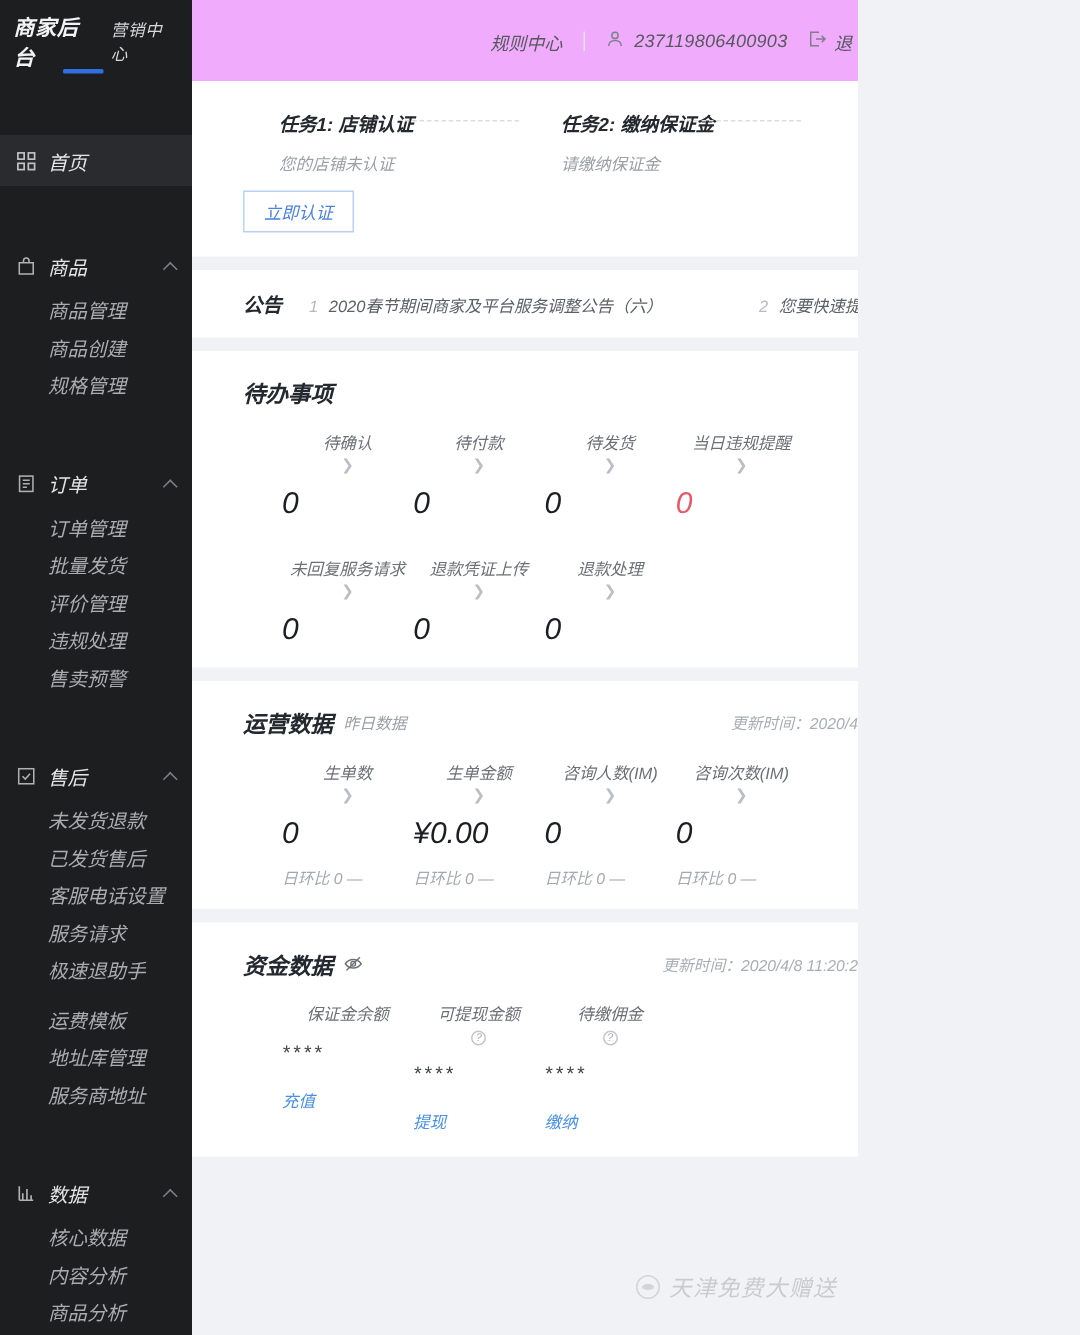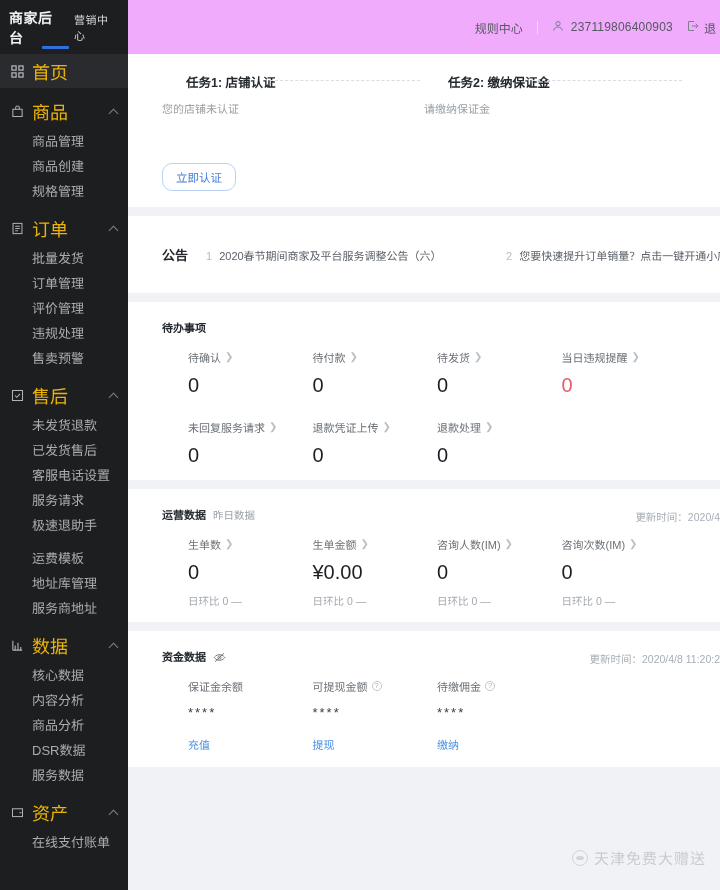--- a/index.html
+++ b/index.html
@@ -2,21 +2,21 @@
 <html lang="zh-CN"><head>
 <meta charset="utf-8">
 <style>
   * { box-sizing: border-box; margin: 0; padding: 0; }
   html, body {
     width: 720px; height: 890px;
     font-family: "Liberation Sans", "DejaVu Sans", sans-serif;
     background: #f0f2f5;
     overflow: hidden;
   }
-  #app { display: flex; width: 720px; height: 890px; position: relative; }
+  #app { display: flex; width: 572px; height: 890px; position: relative; font-style: italic; }
 
   
   .sidebar {
     width: 128px; flex: 0 0 128px; height: 890px;
     background: #1d1e20; color: #c9cbcd;
     overflow: hidden; position: relative;
   }
   .brand {
     height: 54px; display: flex; align-items: center;
     padding: 0 9px; gap: 8px; position: relative;
@@ -24,22 +24,22 @@
   .brand-title { font-size: 14px; font-weight: 700; color: #f2f3f5; letter-spacing: .5px; }
   .brand-sub { font-size: 11px; color: #d6d8da; letter-spacing: .5px; }
   .brand-underline {
     position: absolute; left: 42px; bottom: 5px;
     width: 27px; height: 3px; background: #2f6fe4; border-radius: 1px;
   }
   .nav { padding-bottom: 20px; }
   .nav-group { margin-bottom: 2px; }
   .nav-top {
     display: flex; align-items: center; gap: 8px;
-    height: 34px; padding: 0 10px; font-size: 18px; color: #eab308;
-    position: relative; cursor: pointer;
+    height: 34px; padding: 0 10px; font-size: 13px; color: #e5e5e5;
+    position: relative; cursor: pointer; margin-top: 36px;
   }
   .nav-top.home { background: #2a2b2e; margin-bottom: 6px; }
   .nav-top .ico {
     width: 14px; height: 14px; flex: 0 0 14px;
     display: flex; align-items: center; justify-content: center;
     opacity: .85;
   }
   .nav-top .ico svg { width: 13px; height: 13px; display: block; }
   .caret {
     position: absolute; right: 11px; top: 50%;
@@ -75,53 +75,53 @@
   .card { background: #fff; margin: 0 0 9px 0; }
 
   
   .task-banner { display: flex; padding: 18px 34px 16px 34px; background: #fff; }
   .task { flex: 1; position: relative; padding-right: 12px; }
   .task-title { font-size: 12.5px; font-weight: 700; color: #24292f; margin-bottom: 9px; display: inline-block; margin-left: 24px; }
   .task-line {
     position: absolute; left: 108px; right: 4px; top: 8px; height: 1px;
     border-top: 1px dashed #d9dde2;
   }
-  .task-desc { font-size: 11px; color: #9aa0a6; margin-bottom: 11px; }
+  .task-desc { font-size: 11px; color: #9aa0a6; margin-bottom: 11px; margin-left: 24px; }
   .btn-outline {
     display: inline-block; padding: 5px 13px; font-size: 11.5px;
     color: #4a82d8; border: 1px solid #b9d2f2; background: #fff;
-    border-radius: 10px; cursor: pointer; margin-top: 36px;
-  }
-
-  
-  .notice { display: flex; align-items: center; padding: 29px 34px; gap: 18px; text-align: right; }
+    border-radius: 0; cursor: pointer;
+  }
+
+  
+  .notice { display: flex; align-items: center; padding: 13px 34px; gap: 18px; text-align: right; }
   .notice-label { font-size: 13px; font-weight: 700; color: #24292f; flex: 0 0 auto; }
   .notice-items { display: flex; flex: 1; gap: 0; }
   .notice-item { display: flex; align-items: baseline; gap: 7px; cursor: pointer; white-space: nowrap; overflow: hidden; }
   .notice-item:nth-child(1) { flex: 0 0 300px; }
   .notice-item:nth-child(2) { flex: 1; }
   .notice-num { font-size: 11px; color: #b4bbc4; }
   .notice-text { font-size: 11px; color: #5b6169; }
 
   
   .sec { padding: 17px 34px 14px 34px; position: relative; }
   .sec-head { display: flex; align-items: center; gap: 7px; margin-bottom: 14px; }
-  .sec-title { font-size: 11px; font-weight: 700; color: #24292f; }
+  .sec-title { font-size: 15px; font-weight: 700; color: #24292f; }
   .sec-sub { font-size: 10.5px; color: #9aa0a6; }
   .sec-update {
     position: absolute; right: 0px; top: 20px;
     font-size: 10.5px; color: #a8aeb6; white-space: nowrap;
   }
   .eye-slash { width: 13px; height: 13px; display: inline-block; }
 
   .stat-row { display: flex; padding-left: 26px; }
   .stat { flex: 1; }
   .stat-label {
     font-size: 11px; color: #6b7177; margin-bottom: 9px;
-    display: flex; align-items: center; gap: 4px; white-space: nowrap;
+    display: flex; align-items: center; gap: 4px; white-space: nowrap; flex-direction: column;
   }
   .chev { font-size: 10px; color: #b9bfc6; line-height: 1; }
   .stat-value { font-size: 20px; color: #1b1f24; font-weight: 400; line-height: 1.1; }
   .stat-value.danger { color: #e35c6a; }
   .stat-sub { font-size: 10.5px; color: #a3a9b0; margin-top: 10px; white-space: nowrap; }
   .stat-row.second { margin-top: 23px; }
   .stars { font-size: 13px; color: #3d434a; letter-spacing: 2px; line-height: 1.6; }
   .link-blue { font-size: 11px; color: #4a90e2; cursor: pointer; margin-top: 12px; display: inline-block; }
   .qmark {
     display: inline-flex; align-items: center; justify-content: center;
@@ -191,22 +191,22 @@
         <div class="nav-top">
           <span class="ico">
             <svg viewBox="0 0 14 14" fill="none" stroke="#c9cbcd" stroke-width="1.1">
               <rect x="2.2" y="1.5" width="9.6" height="11"></rect>
                 <path d="M4.5 4.5h5M4.5 7h5M4.5 9.5h3"></path>
             </svg>
           </span>
           <span>订单</span>
           <span class="caret"></span>
         </div>
+        <div class="sub-item">订单管理</div>
         <div class="sub-item">批量发货</div>
-        <div class="sub-item">订单管理</div>
         <div class="sub-item">评价管理</div>
         <div class="sub-item">违规处理</div>
         <div class="sub-item">售卖预警</div>
       </div>
 
       <div class="nav-group">
         <div class="nav-top">
           <span class="ico">
             <svg viewBox="0 0 14 14" fill="none" stroke="#c9cbcd" stroke-width="1.1">
               <rect x="1.6" y="1.6" width="10.8" height="10.8"></rect>

